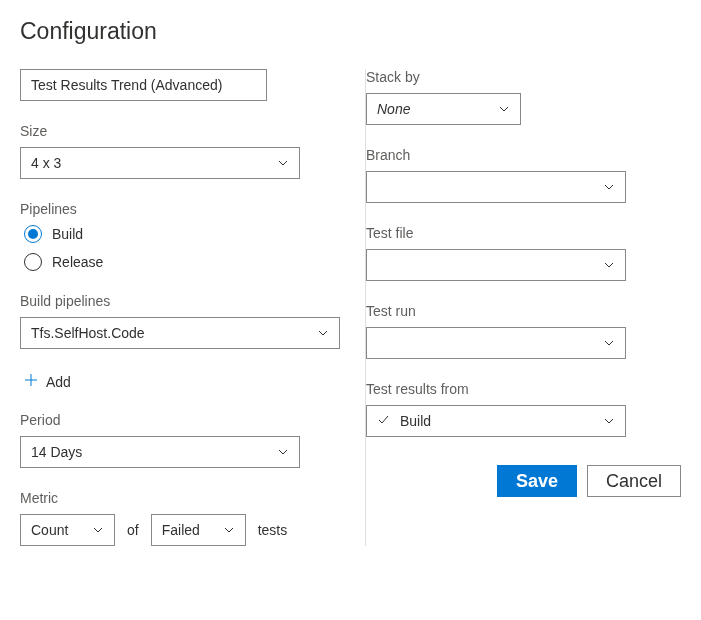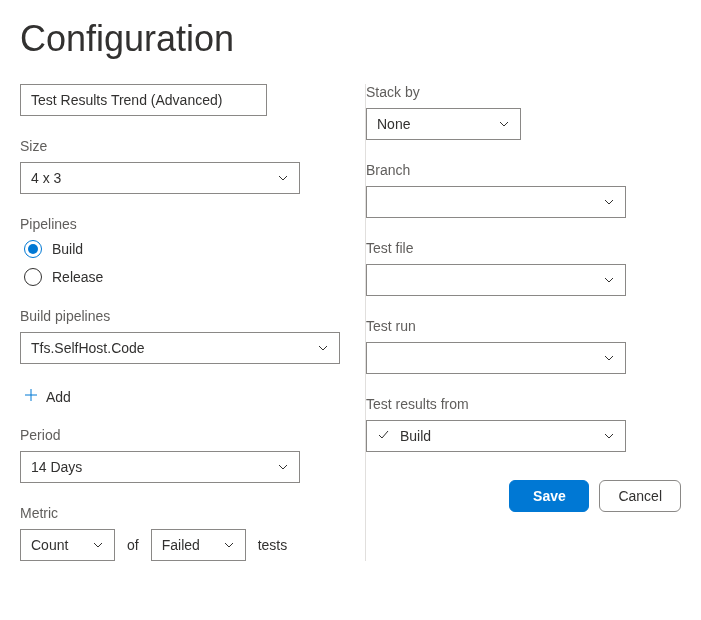--- a/index.html
+++ b/index.html
@@ -5,21 +5,21 @@
     * { box-sizing: border-box; margin: 0; padding: 0; }
     body {
       font-family: "Segoe UI", -apple-system, sans-serif;
       font-size: 14px;
       color: #323130;
       background: #fff;
       width: 701px;
       padding: 18px 20px 20px 20px;
     }
     h1 {
-      font-size: 36px;
+      font-size: 23px;
       font-weight: 300;
       color: #323130;
       margin-bottom: 24px;
     }
     .columns {
       display: flex;
       gap: 0;
     }
     .col-left {
       width: 345px;
@@ -54,21 +54,21 @@
       border: 1px solid #8a8886;
       background: #fff;
       display: flex;
       align-items: center;
       padding: 0 34px 0 10px;
       cursor: pointer;
       font-size: 14px;
     }
     .select.wide { width: 260px; }
     .select.narrow { width: 95px; }
-    .select.small { width: 155px; }
+    .select.small { width: 155px; font-style: italic; }
     .select.checked { width: 260px; padding-left: 10px; }
     .select .chev {
       position: absolute;
       right: 10px;
       top: 50%;
       transform: translateY(-50%);
     }
     .select .check {
       margin-right: 10px;
       color: #323130;
@@ -119,27 +119,26 @@
     .buttons {
       display: flex;
       gap: 10px;
       justify-content: flex-end;
       margin-top: 28px;
     }
     .btn {
       min-width: 80px;
       height: 32px;
       padding: 0 18px;
-      font-size: 14px;
+      font-size: 18px;
       font-family: inherit;
       cursor: pointer;
       display: inline-flex;
       align-items: center;
       justify-content: center;
-      border-radius: 6px;
     }
     .btn-primary {
       background: #0078d4;
       color: #fff;
       border: 1px solid #0078d4;
       font-weight: 600;
     }
     .btn-default {
       background: #fff;
       color: #323130;

